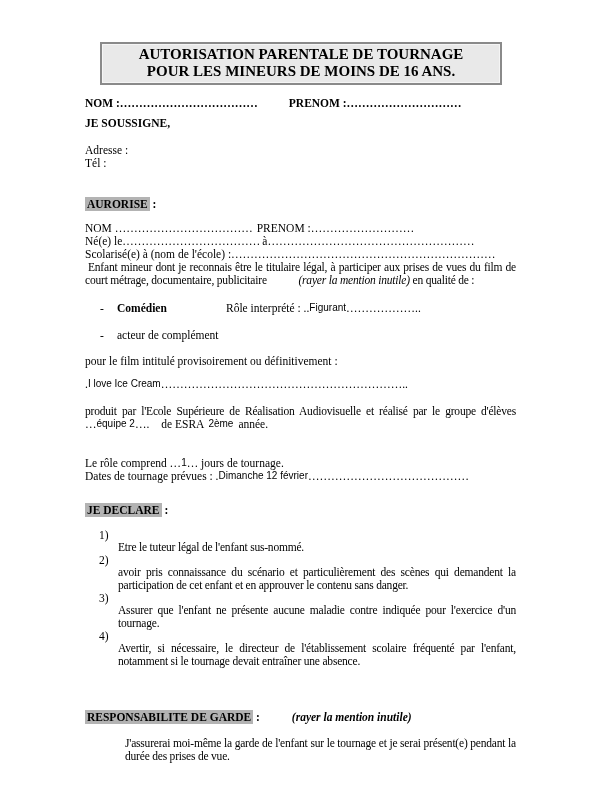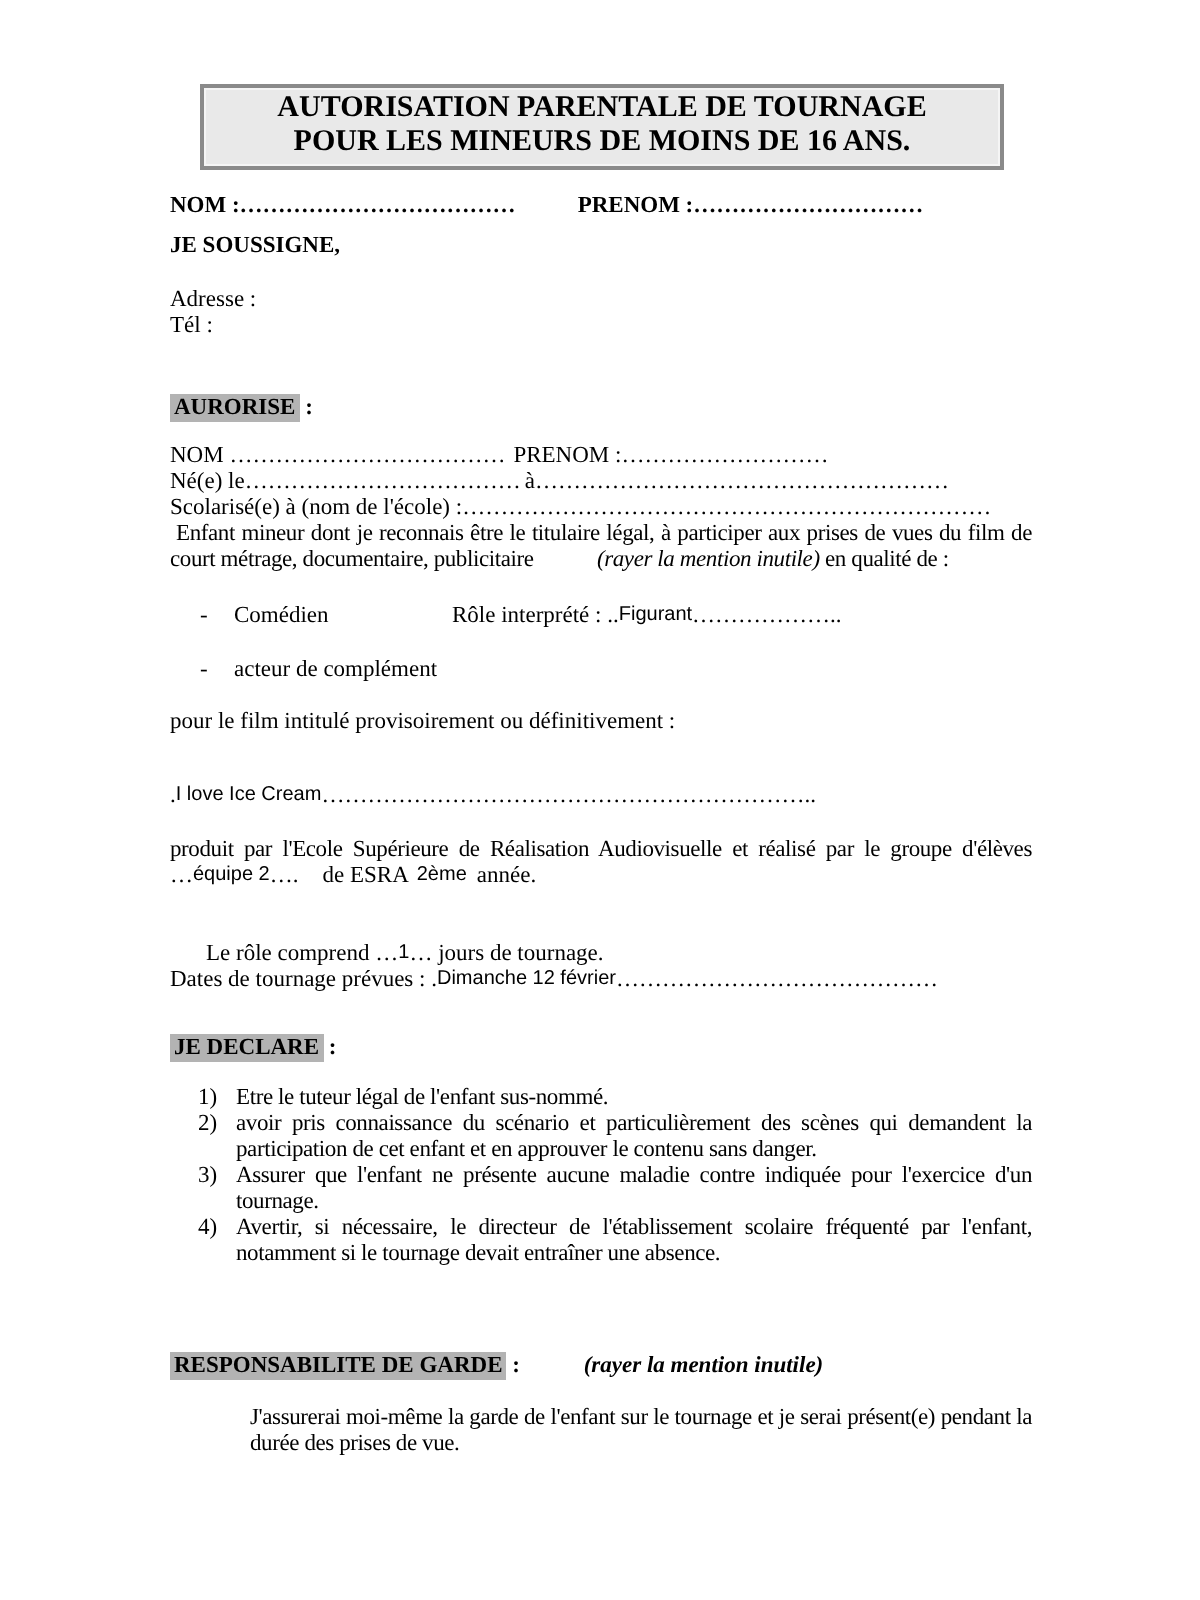--- a/index.html
+++ b/index.html
@@ -32,36 +32,36 @@
   .nowrap{white-space:nowrap;overflow:hidden;}
   .fill{
     font-family:"Liberation Sans","DejaVu Sans",sans-serif;
     font-size:10px;
     position:relative;top:-1.5px;
   }
   .just{text-align:justify;letter-spacing:-0.2px;}
   .spacer{display:inline-block;height:1px;vertical-align:middle;}
   .dash-row{display:flex;margin-left:15px;}
   .dash-col{width:17px;flex:0 0 17px;}
-  .role-label{width:109px;flex:0 0 109px;}
+  .role-label{width:109px;flex:0 0 109px;font-weight:bold;}
   .li{display:flex;margin-left:14px;}
   .li-num{width:19px;flex:0 0 19px;}
-  .li-text{flex:1;text-align:justify;letter-spacing:-0.2px;}
+  .li-text{flex:1;text-align:justify;letter-spacing:-0.2px;margin-top:12px;}
   
   .m-soussigne{margin-top:7px;}
   .m-nomline{margin-top:12px;}
   .m-adresse{margin-top:14px;}
   .m-aurorise{margin-top:27px;}
   .m-autorise-block{margin-top:10px;}
   .m-comedien{margin-top:15px;}
   .m-acteur{margin-top:14px;}
   .m-pourfilm{margin-top:13px;}
-  .m-filmline{margin-top:24px;}
+  .m-filmline{margin-top:10px;}
   .m-produit{margin-top:14px;}
-  .m-comprend{margin-top:26px;margin-left:18px;}
+  .m-comprend{margin-top:26px;}
   .m-declare{margin-top:20px;}
   .m-list{margin-top:11px;}
   .m-resp{margin-top:42px;}
   .m-final{margin-top:12px;margin-left:40px;}
 </style>
 </head>
 <body>
 
 <div class="page">
 

